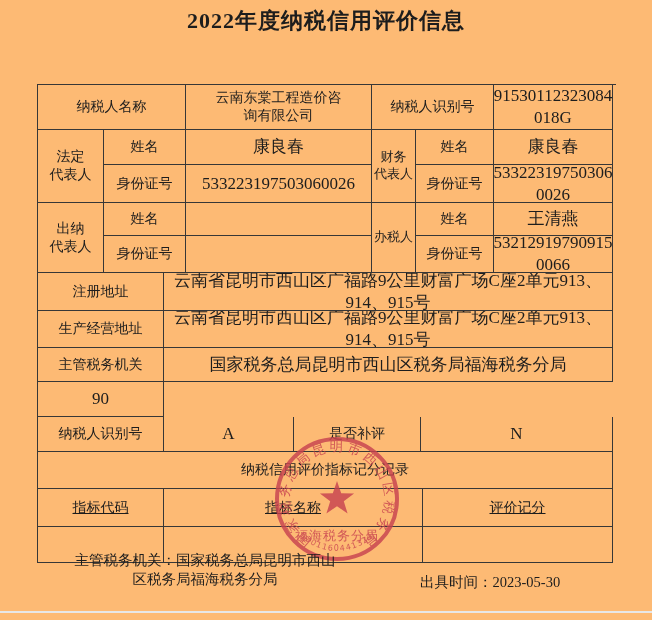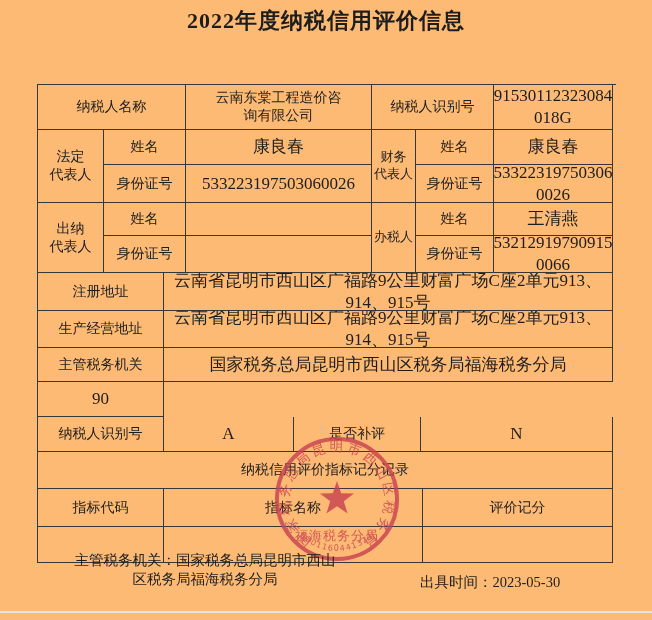--- a/index.html
+++ b/index.html
@@ -15,21 +15,21 @@
         font-size:14px;line-height:1.28;padding:1px 3px;box-sizing:border-box;
         white-space:pre-line;overflow:hidden;}
   .val{font-size:17px;}
   .lg{font-size:14px;}
   .narrow{font-size:13px;padding:1px 1px;}
   #secA{grid-template-columns:66px 82px 186px 44px 78px 119px;
         grid-template-rows:45px 35px 38px 33px 37px;}
   #secB{grid-template-columns:126px 449px;grid-template-rows:38px 37px 34px 35px;}
   #secC{grid-template-columns:126px 130px 127px 192px;grid-template-rows:35px;}
   #secD{grid-template-columns:575px;grid-template-rows:37px;font-family:Liberation Serif, serif;}
-  #secE{grid-template-columns:126px 259px 190px;grid-template-rows:38px 36px;}
+  #secE{grid-template-columns:126px 259px 190px;grid-template-rows:38px 36px;text-decoration:underline;}
   .seal{position:absolute;left:267px;top:429px;pointer-events:none;}
   .f-left{position:absolute;left:40px;top:551px;width:330px;text-align:center;
           font-size:14.5px;line-height:1.32;}
   .f-right{position:absolute;left:420px;top:573px;font-size:14.5px;}
   .page-edge{position:absolute;left:0;top:611px;width:652px;height:2px;background:#e7e7e7;}
 </style>
 </head>
 <body>
 
 <div id="page">

